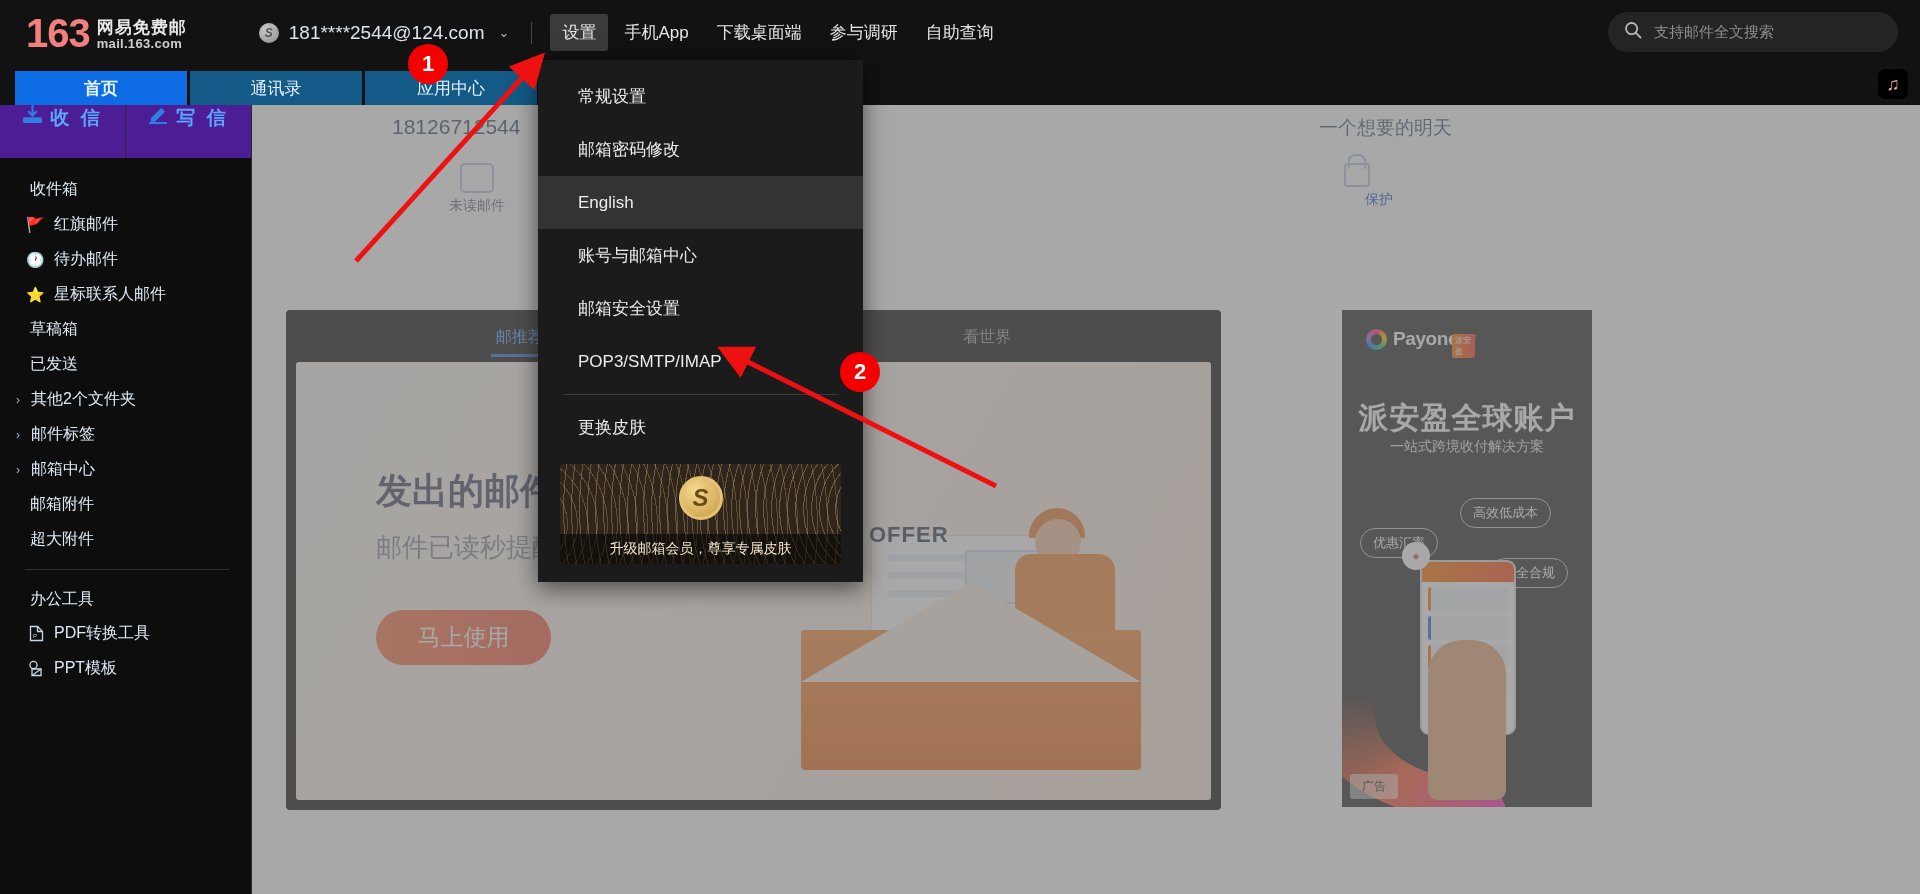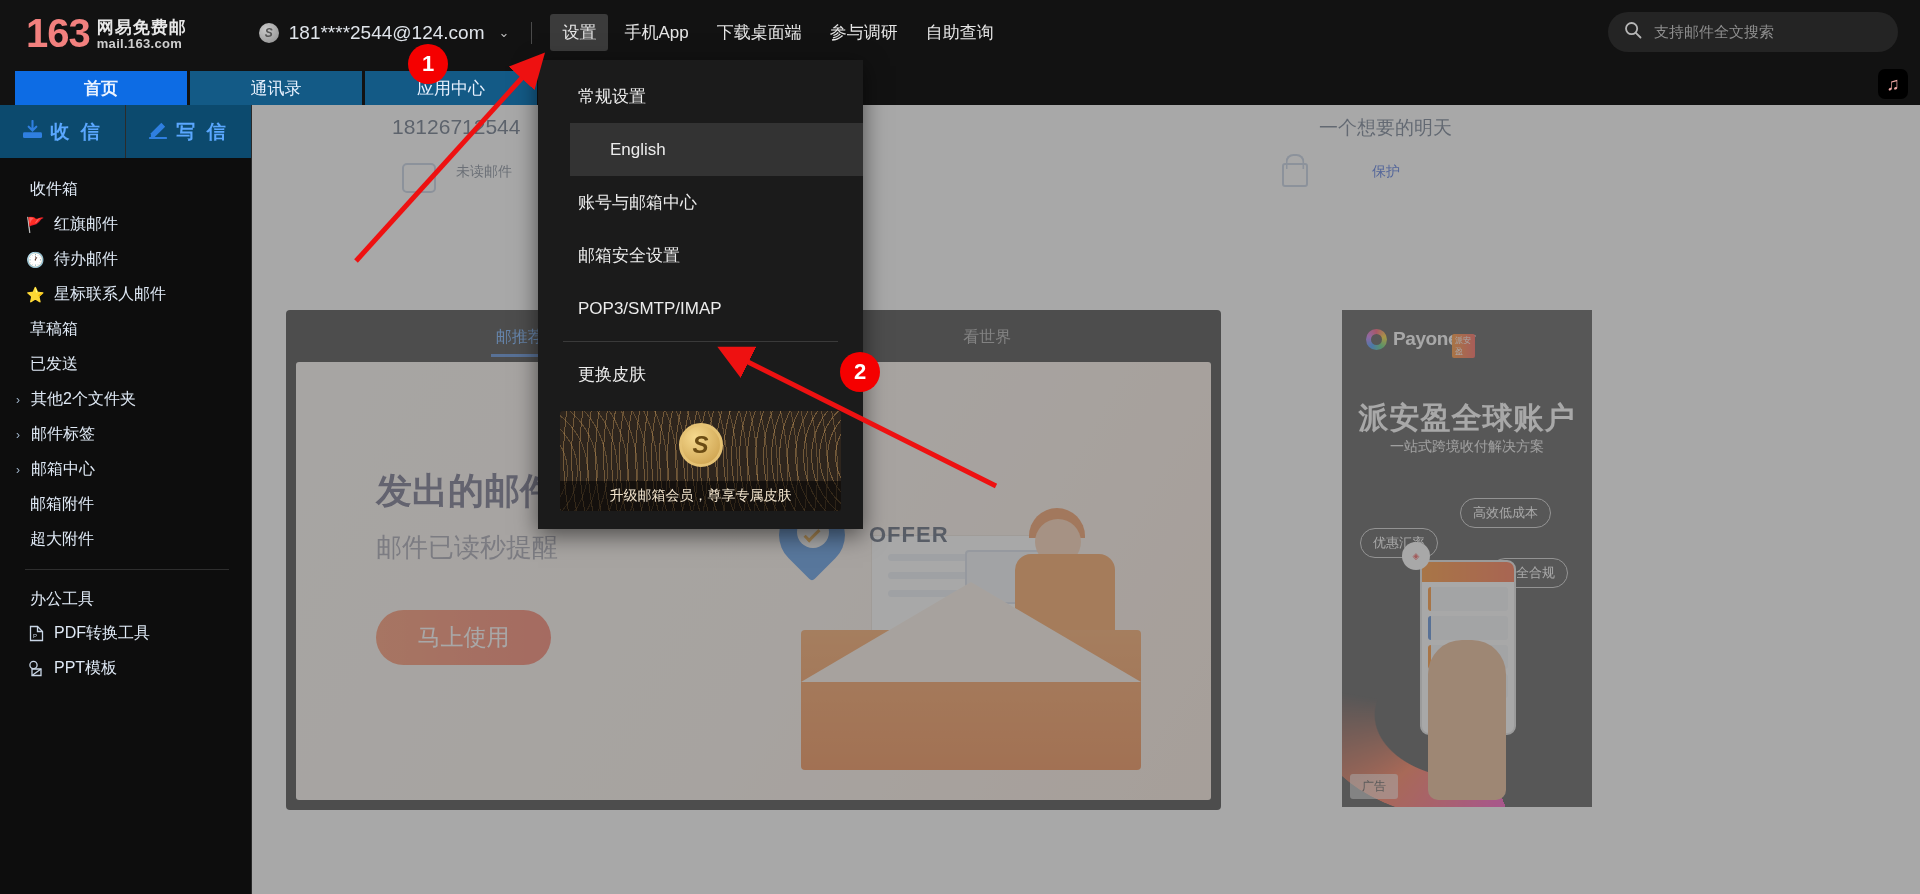--- a/index.html
+++ b/index.html
@@ -71,23 +71,23 @@
     color: #f0a9a7; font-size: 18px; cursor: pointer;
   }
 
   
   .sidebar {
     position: absolute; left: 0; top: 105px; width: 252px; height: 789px;
     background: #0d0d0d; z-index: 15; border-right: 1px solid #2a2a2a;
   }
   .sb-actions { display: flex; height: 53px; }
   .sb-act {
-    flex: 1; display: flex; align-items: center; justify-content: center;
+    flex: 1; display: flex; align-items: flex-start; justify-content: center;
     gap: 7px; color: #5aa7ff; font-size: 19px; font-weight: bold;
-    background: #0c4a6e; cursor: pointer; letter-spacing: 3px;
+    background: #4c1d95; cursor: pointer; letter-spacing: 3px;
   }
   .sb-act + .sb-act { border-left: 1px solid #2b2b2b; }
   .sb-list { padding-top: 14px; }
   .sb-item {
     display: flex; align-items: center; height: 35px;
     padding-left: 30px; font-size: 16px; color: #dfe9f5; cursor: pointer;
     gap: 9px;
   }
   .sb-item .sb-ico { width: 18px; display: inline-flex; justify-content: center; font-size: 15px; }
   .sb-item.indent { padding-left: 27px; }
@@ -101,21 +101,21 @@
   .greeting-row {
     position: absolute; left: 140px; top: 10px; width: 1060px;
     display: flex; align-items: baseline; justify-content: space-between;
   }
   .greet-acct { font-size: 21px; color: #3a4a63; }
   .greet-msg { font-size: 19px; color: #4a5a72; }
   .stat-row {
     position: absolute; left: 150px; top: 58px; width: 1030px;
     display: flex; justify-content: space-between;
   }
-  .stat { display: flex; flex-direction: row; align-items: flex-start; gap: 20px; width: 150px; }
+  .stat { display: flex; flex-direction: column; align-items: center; gap: 4px; width: 150px; }
   .stat-ico { width: 34px; height: 30px; border: 2px solid #b6c6dd; border-radius: 5px; position: relative; }
   .stat-ico.lock { width: 26px; height: 24px; border-radius: 3px; }
   .stat-ico.lock:before {
     content: ""; position: absolute; left: 50%; top: -11px; transform: translateX(-50%);
     width: 15px; height: 13px; border: 2px solid #b6c6dd; border-bottom: none;
     border-radius: 8px 8px 0 0;
   }
   .stat-lbl { font-size: 14px; color: #5f6b7d; }
   .stat-lbl.red { color: #1d4ed8; margin-left: 44px; }
 
@@ -273,21 +273,21 @@
   
   .dropdown {
     position: absolute; left: 538px; top: 60px; width: 325px;
     background: #1b1b1b; z-index: 40; padding: 10px 0 0 0;
     box-shadow: 0 6px 22px rgba(0,0,0,.55);
   }
   .dd-item {
     height: 53px; display: flex; align-items: center; padding-left: 40px;
     font-size: 17px; color: #ececec; cursor: pointer;
   }
-  .dd-item.hl { background: #333; margin-left: 32px; }
+  .dd-item.hl { background: #333; }
   .dd-div { height: 1px; background: #3a3a3a; margin: 6px 25px; }
   .dd-promo {
     margin: 10px 22px 18px 22px; height: 100px; position: relative;
     background: #2e251d; border-radius: 3px; overflow: hidden;
   }
   .promo-wave {
     position: absolute; inset: 0;
     background:
       repeating-radial-gradient(circle at 115% 45%, transparent 0 7px, rgba(198,152,90,.45) 7px 8px),
       repeating-radial-gradient(circle at -15% 60%, transparent 0 9px, rgba(198,152,90,.35) 9px 10px);
@@ -524,20 +524,21 @@
       <div class="ad-chip">◈</div>
       <div class="ad-hand"></div>
       <div class="ad-tag">广告</div>
     </div>
   </div>
 
   <div class="dim"></div>
 
   <div class="dropdown">
     <div class="dd-item">常规设置</div>
+    <div class="dd-item">邮箱密码修改</div>
     <div class="dd-item hl">English</div>
     <div class="dd-item">账号与邮箱中心</div>
     <div class="dd-item">邮箱安全设置</div>
     <div class="dd-item">POP3/SMTP/IMAP</div>
     <div class="dd-div"></div>
     <div class="dd-item">更换皮肤</div>
     <div class="dd-promo">
       <div class="promo-wave"></div>
       <div class="promo-coin">S</div>
       <div class="promo-cap">升级邮箱会员，尊享专属皮肤</div>

